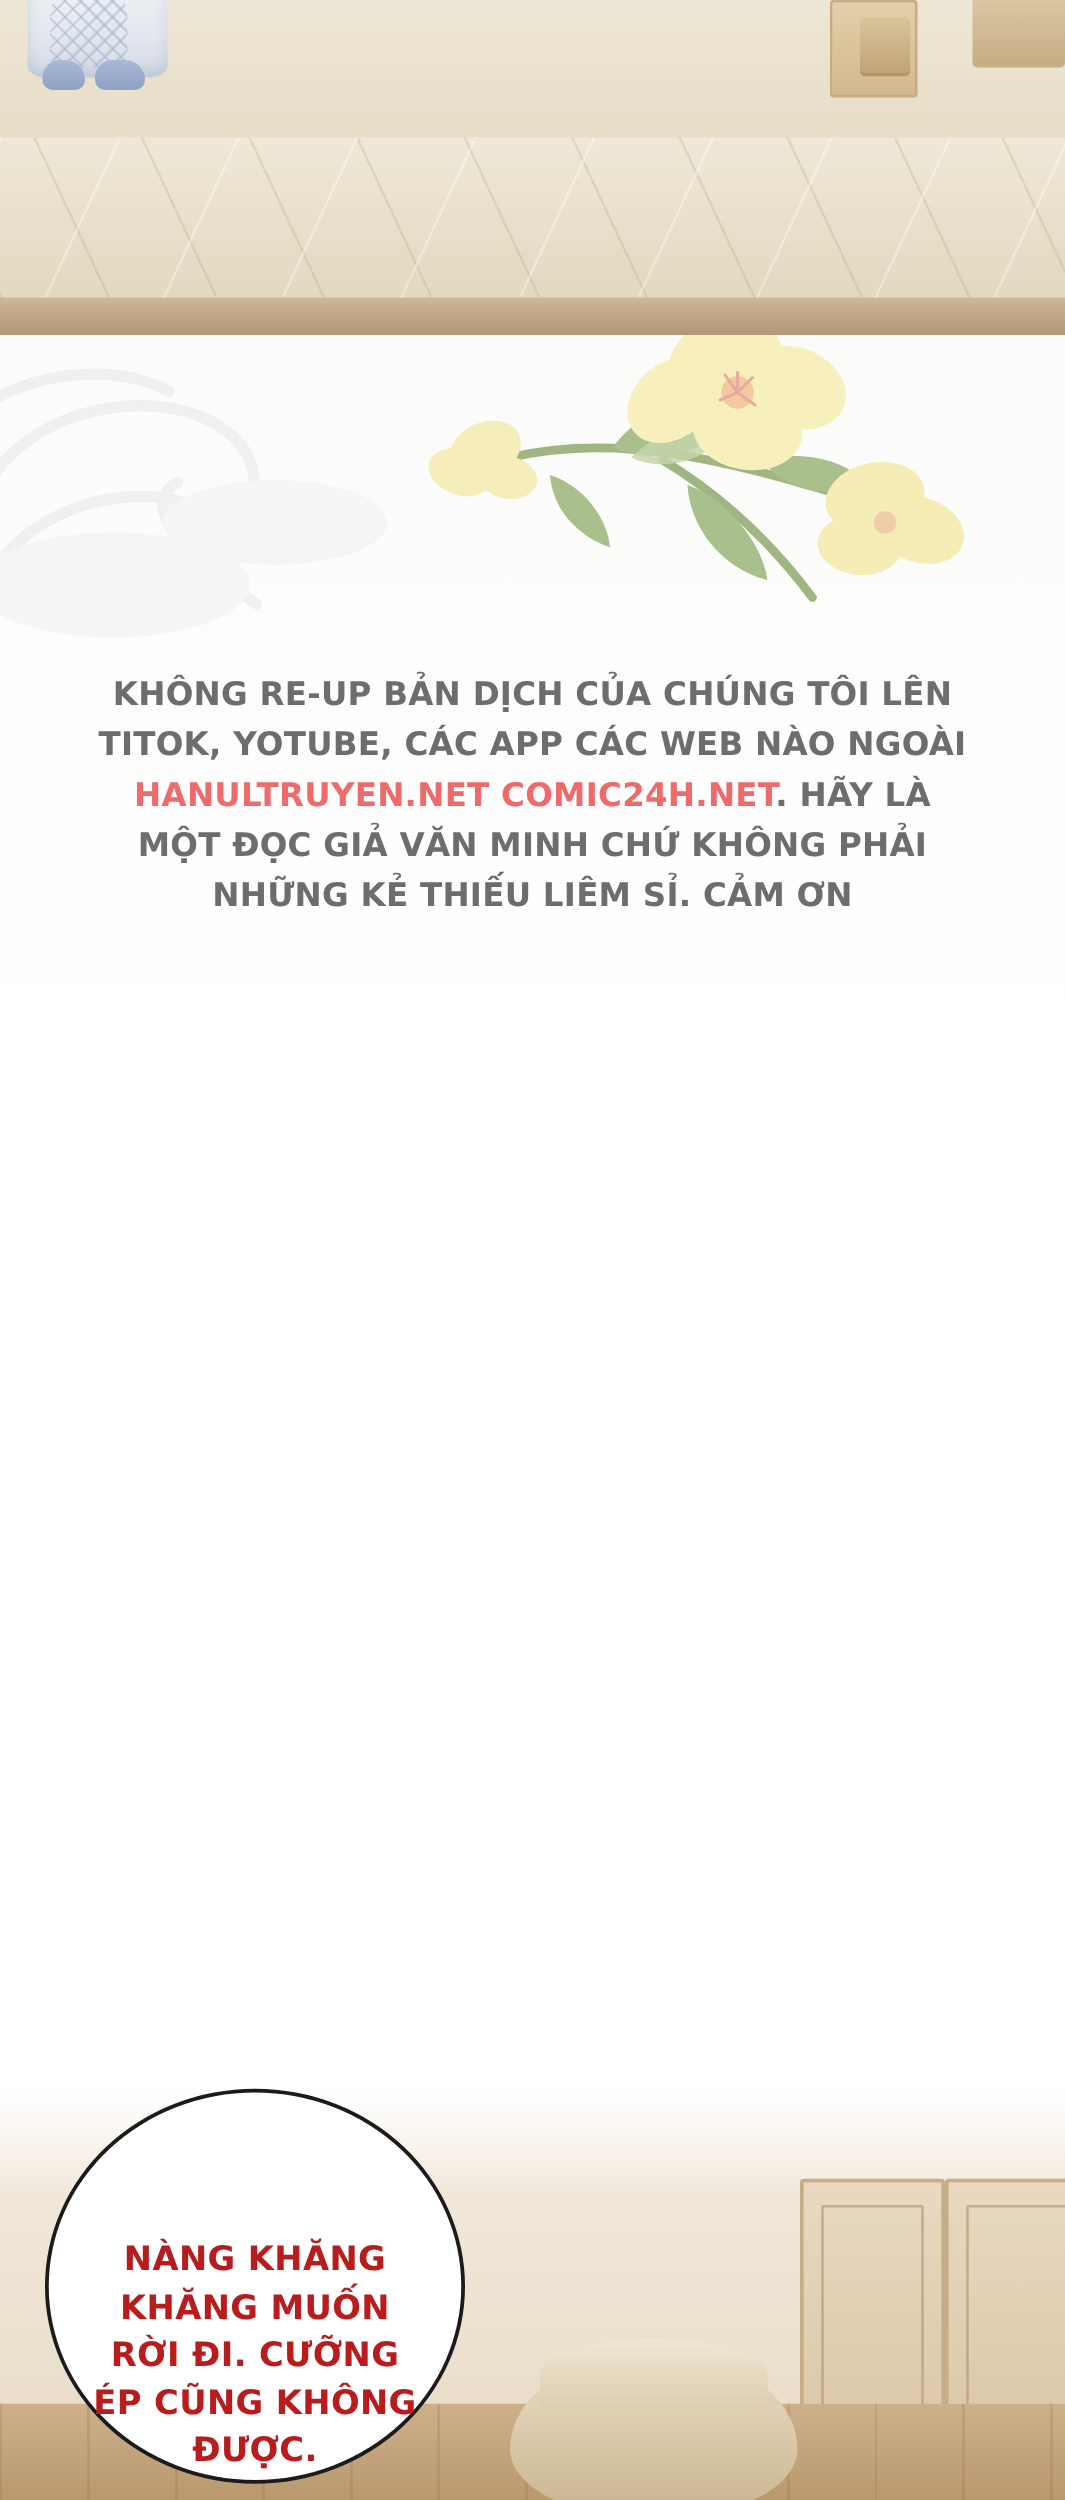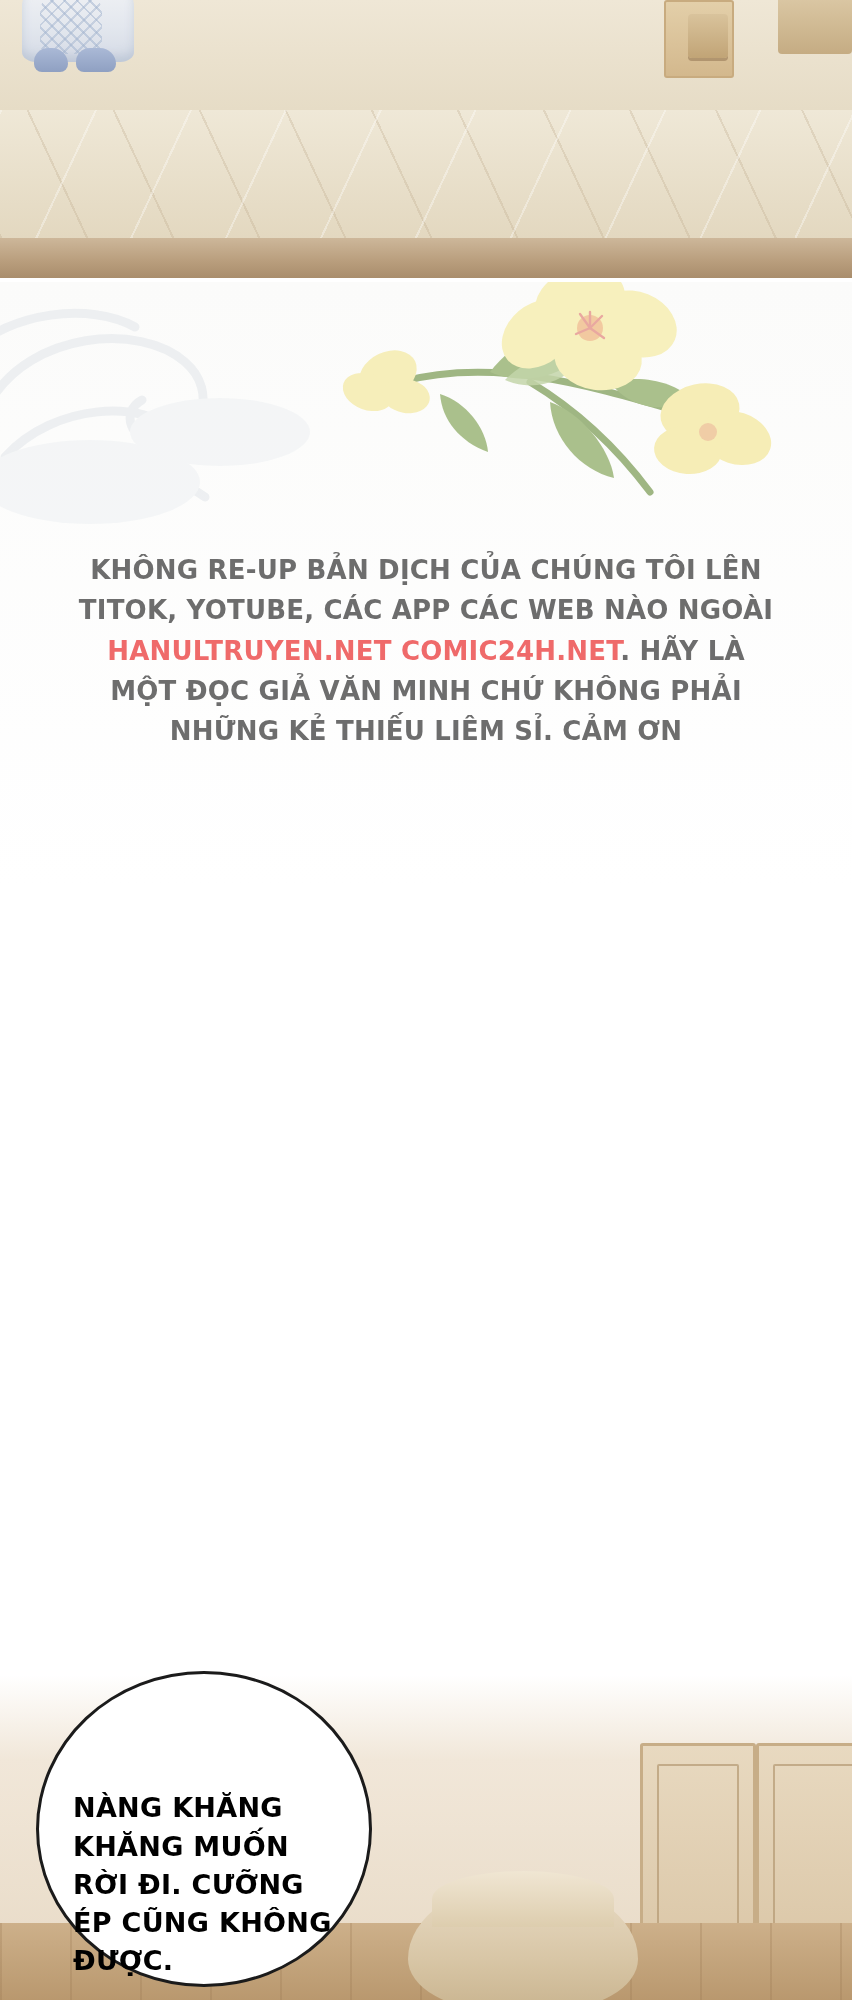--- a/index.html
+++ b/index.html
@@ -130,21 +130,21 @@
     position: absolute;
     left: 778px; top: -6px;
     width: 74px; height: 60px;
     background: linear-gradient(180deg,#dcc9a6,#c5ac83);
     border-radius: 4px;
   }
 
   
   .panel-flower {
     position: absolute;
-    left: 0; top: 282px;
+    left: 0; top: 268px;
     width: 852px;
     height: 1345px;
     background: linear-gradient(180deg,#fbfbfa 0%, #ffffff 45%, #ffffff 100%);
     overflow: hidden;
   }
   .cloud-swirl {
     position: absolute;
     left: -30px; top: 10px;
     width: 420px; height: 300px;
     opacity: 0.55;
@@ -246,21 +246,22 @@
     display: flex;
     align-items: center;
     justify-content: center;
     z-index: 5;
   }
   .bubble-text {
     font-family: "DejaVu Sans", sans-serif;
     font-size: 27px;
     line-height: 1.42;
     font-weight: 700;
-    color: #000000;
+    color: #b91c1c;
+    text-align: center;
     padding: 0 34px;
     letter-spacing: 0.3px;
     margin-top: 112px;
   }
 </style>
 </head>
 <body>
 
 <div class="page">
 

